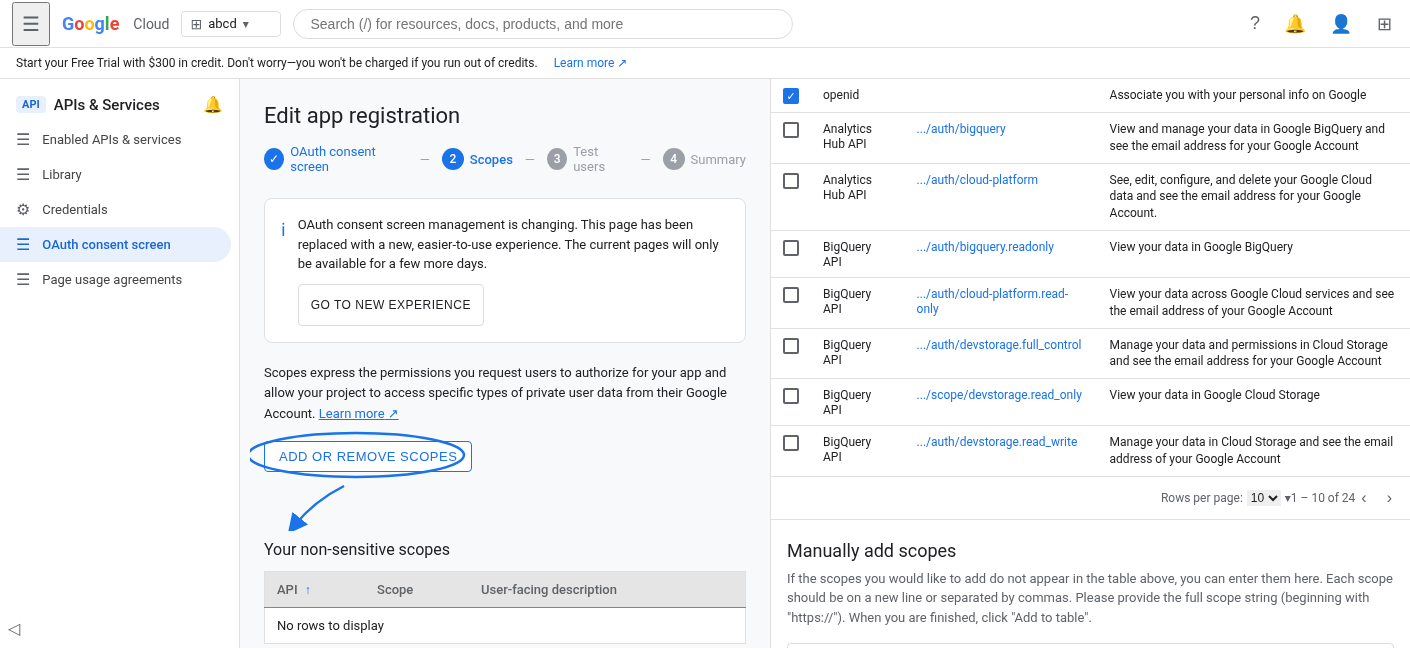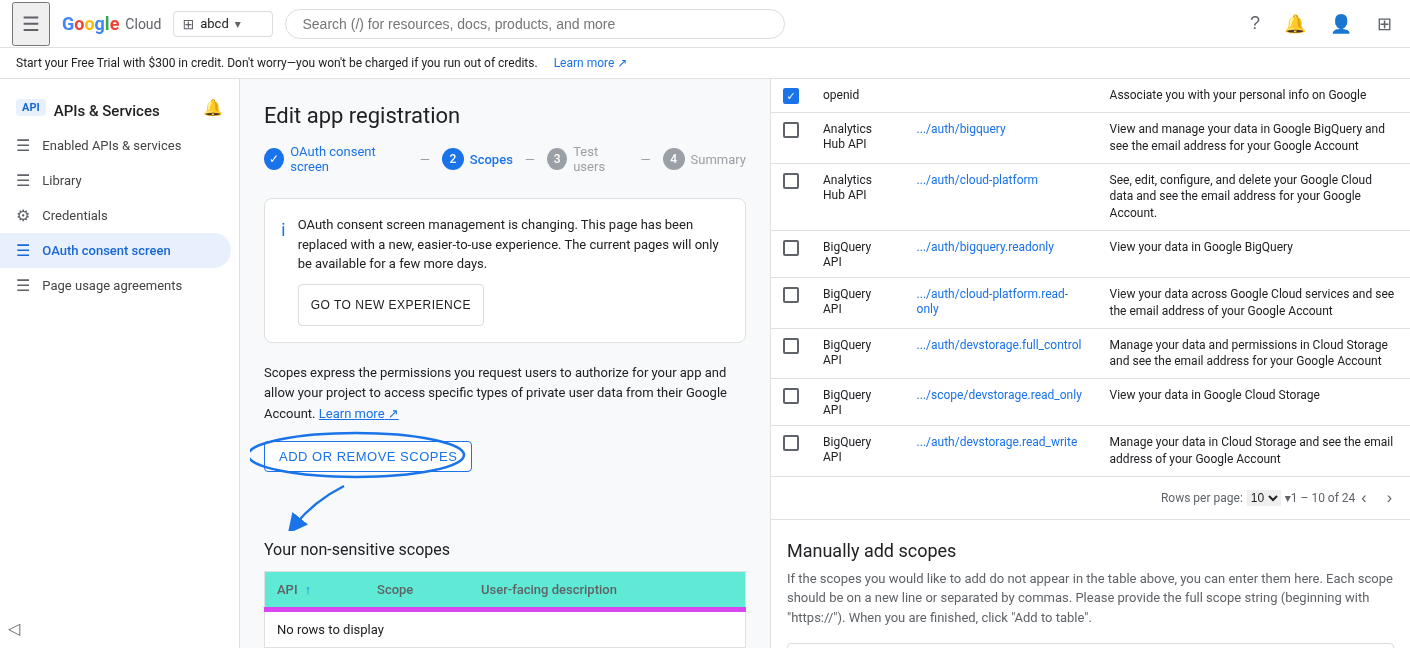--- a/index.html
+++ b/index.html
@@ -1,39 +1,39 @@
 <!DOCTYPE html>
 <html><head>
   <meta charset="utf-8">
   <style>
     * { box-sizing: border-box; margin: 0; padding: 0; }
     body { font-family: 'Google Sans', Roboto, Arial, sans-serif; font-size: 13px; background: #fff; color: #202124; overflow: hidden; }
 
     
     .topbar { display: flex; align-items: center; height: 48px; background: #fff; border-bottom: 1px solid #e0e0e0; padding: 0 12px; gap: 12px; }
     .topbar-menu-icon { color: #5f6368; font-size: 20px; cursor: pointer; padding: 8px; }
-    .google-cloud-logo { display: flex; align-items: center; gap: 6px; text-decoration: none; }
+    .google-cloud-logo { display: flex; align-items: center; gap: 14px; text-decoration: none; }
     .project-selector { display: flex; align-items: center; border: 1px solid #dadce0; border-radius: 4px; padding: 4px 8px; gap: 6px; cursor: pointer; min-width: 100px; }
     .project-name { font-size: 13px; color: #202124; }
     .search-bar { flex: 1; max-width: 500px; border: 1px solid #dadce0; border-radius: 24px; padding: 6px 16px; font-size: 14px; color: #202124; outline: none; }
     .topbar-right { margin-left: auto; display: flex; align-items: center; gap: 12px; }
     .icon-btn { background: none; border: none; cursor: pointer; color: #5f6368; font-size: 18px; padding: 6px; border-radius: 50%; }
 
     
     .free-trial-banner { background: #fff; border-bottom: 1px solid #e0e0e0; padding: 8px 16px; font-size: 12px; color: #202124; display: flex; align-items: center; gap: 16px; }
     .free-trial-banner a { color: #1a73e8; text-decoration: none; }
 
     
     .layout { display: flex; height: calc(650px - 48px - 33px); }
 
     
     .sidebar { width: 240px; background: #fff; border-right: 1px solid #e0e0e0; overflow-y: auto; flex-shrink: 0; }
     .sidebar-header { display: flex; align-items: center; padding: 16px 16px 8px; gap: 8px; }
     .sidebar-api-badge { background: #e8f0fe; color: #1967d2; font-size: 11px; font-weight: 700; padding: 2px 6px; border-radius: 4px; }
-    .sidebar-title { font-size: 15px; font-weight: 500; color: #202124; margin-top: 7px; }
+    .sidebar-title { font-size: 15px; font-weight: 500; color: #202124; }
     .sidebar-notif { color: #1a73e8; font-size: 16px; margin-left: auto; }
     .sidebar-item { display: flex; align-items: center; padding: 8px 16px; gap: 12px; cursor: pointer; color: #444; font-size: 13px; border-radius: 0 24px 24px 0; margin-right: 8px; }
     .sidebar-item.active { background: #e8f0fe; color: #1967d2; font-weight: 500; }
     .sidebar-icon { font-size: 16px; color: #5f6368; }
     .sidebar-item.active .sidebar-icon { color: #1967d2; }
 
     
     .main { flex: 1; overflow-y: auto; background: #f8f9fa; padding: 24px; position: relative; }
     .page-title { font-size: 22px; font-weight: 400; color: #202124; margin-bottom: 16px; }
 
@@ -55,21 +55,21 @@
     .go-to-new-btn { display: inline-block; margin-top: 10px; border: 1px solid #dadce0; border-radius: 4px; padding: 13px 12px; font-size: 12px; color: #202124; cursor: pointer; background: #fff; text-transform: uppercase; letter-spacing: 0.5px; font-weight: 500; }
 
     
     .scopes-description { font-size: 13px; color: #202124; margin-bottom: 16px; line-height: 1.6; }
     .scopes-description a { color: #1a73e8; }
     .add-scopes-btn { border: 1px solid #1a73e8; border-radius: 4px; padding: 7px 14px; font-size: 13px; color: #1a73e8; background: #fff; cursor: pointer; text-transform: uppercase; letter-spacing: 0.5px; font-weight: 500; }
 
     
     .section-title { font-size: 16px; font-weight: 400; color: #202124; margin-bottom: 12px; margin-top: 8px; }
     .data-table { width: 100%; border-collapse: collapse; background: #fff; border: 1px solid #e0e0e0; border-radius: 4px; font-size: 13px; }
-    .data-table th { padding: 10px 12px; text-align: left; color: #5f6368; font-weight: 500; border-bottom: 5px solid #d946ef; background: #5eead4; }
+    .data-table th { padding: 10px 12px; text-align: left; color: #5f6368; font-weight: 500; border-bottom: 1px solid #d946ef; background: #e5e5e5; }
     .data-table td { padding: 10px 12px; color: #202124; border-bottom: 1px solid #f1f3f4; }
     .data-table tr:last-child td { border-bottom: none; }
     .sort-arrow { color: #1a73e8; font-size: 12px; margin-left: 4px; }
     .no-rows { color: #5f6368; font-size: 13px; }
 
     
     .right-panel { width: 640px; background: #fff; border-left: 1px solid #e0e0e0; overflow-y: auto; flex-shrink: 0; }
     .scopes-table { width: 100%; border-collapse: collapse; font-size: 13px; }
     .scopes-table td { padding: 8px 12px; border-bottom: 1px solid #e0e0e0; vertical-align: top; }
     .scopes-table tr:last-child td { border-bottom: none; }

